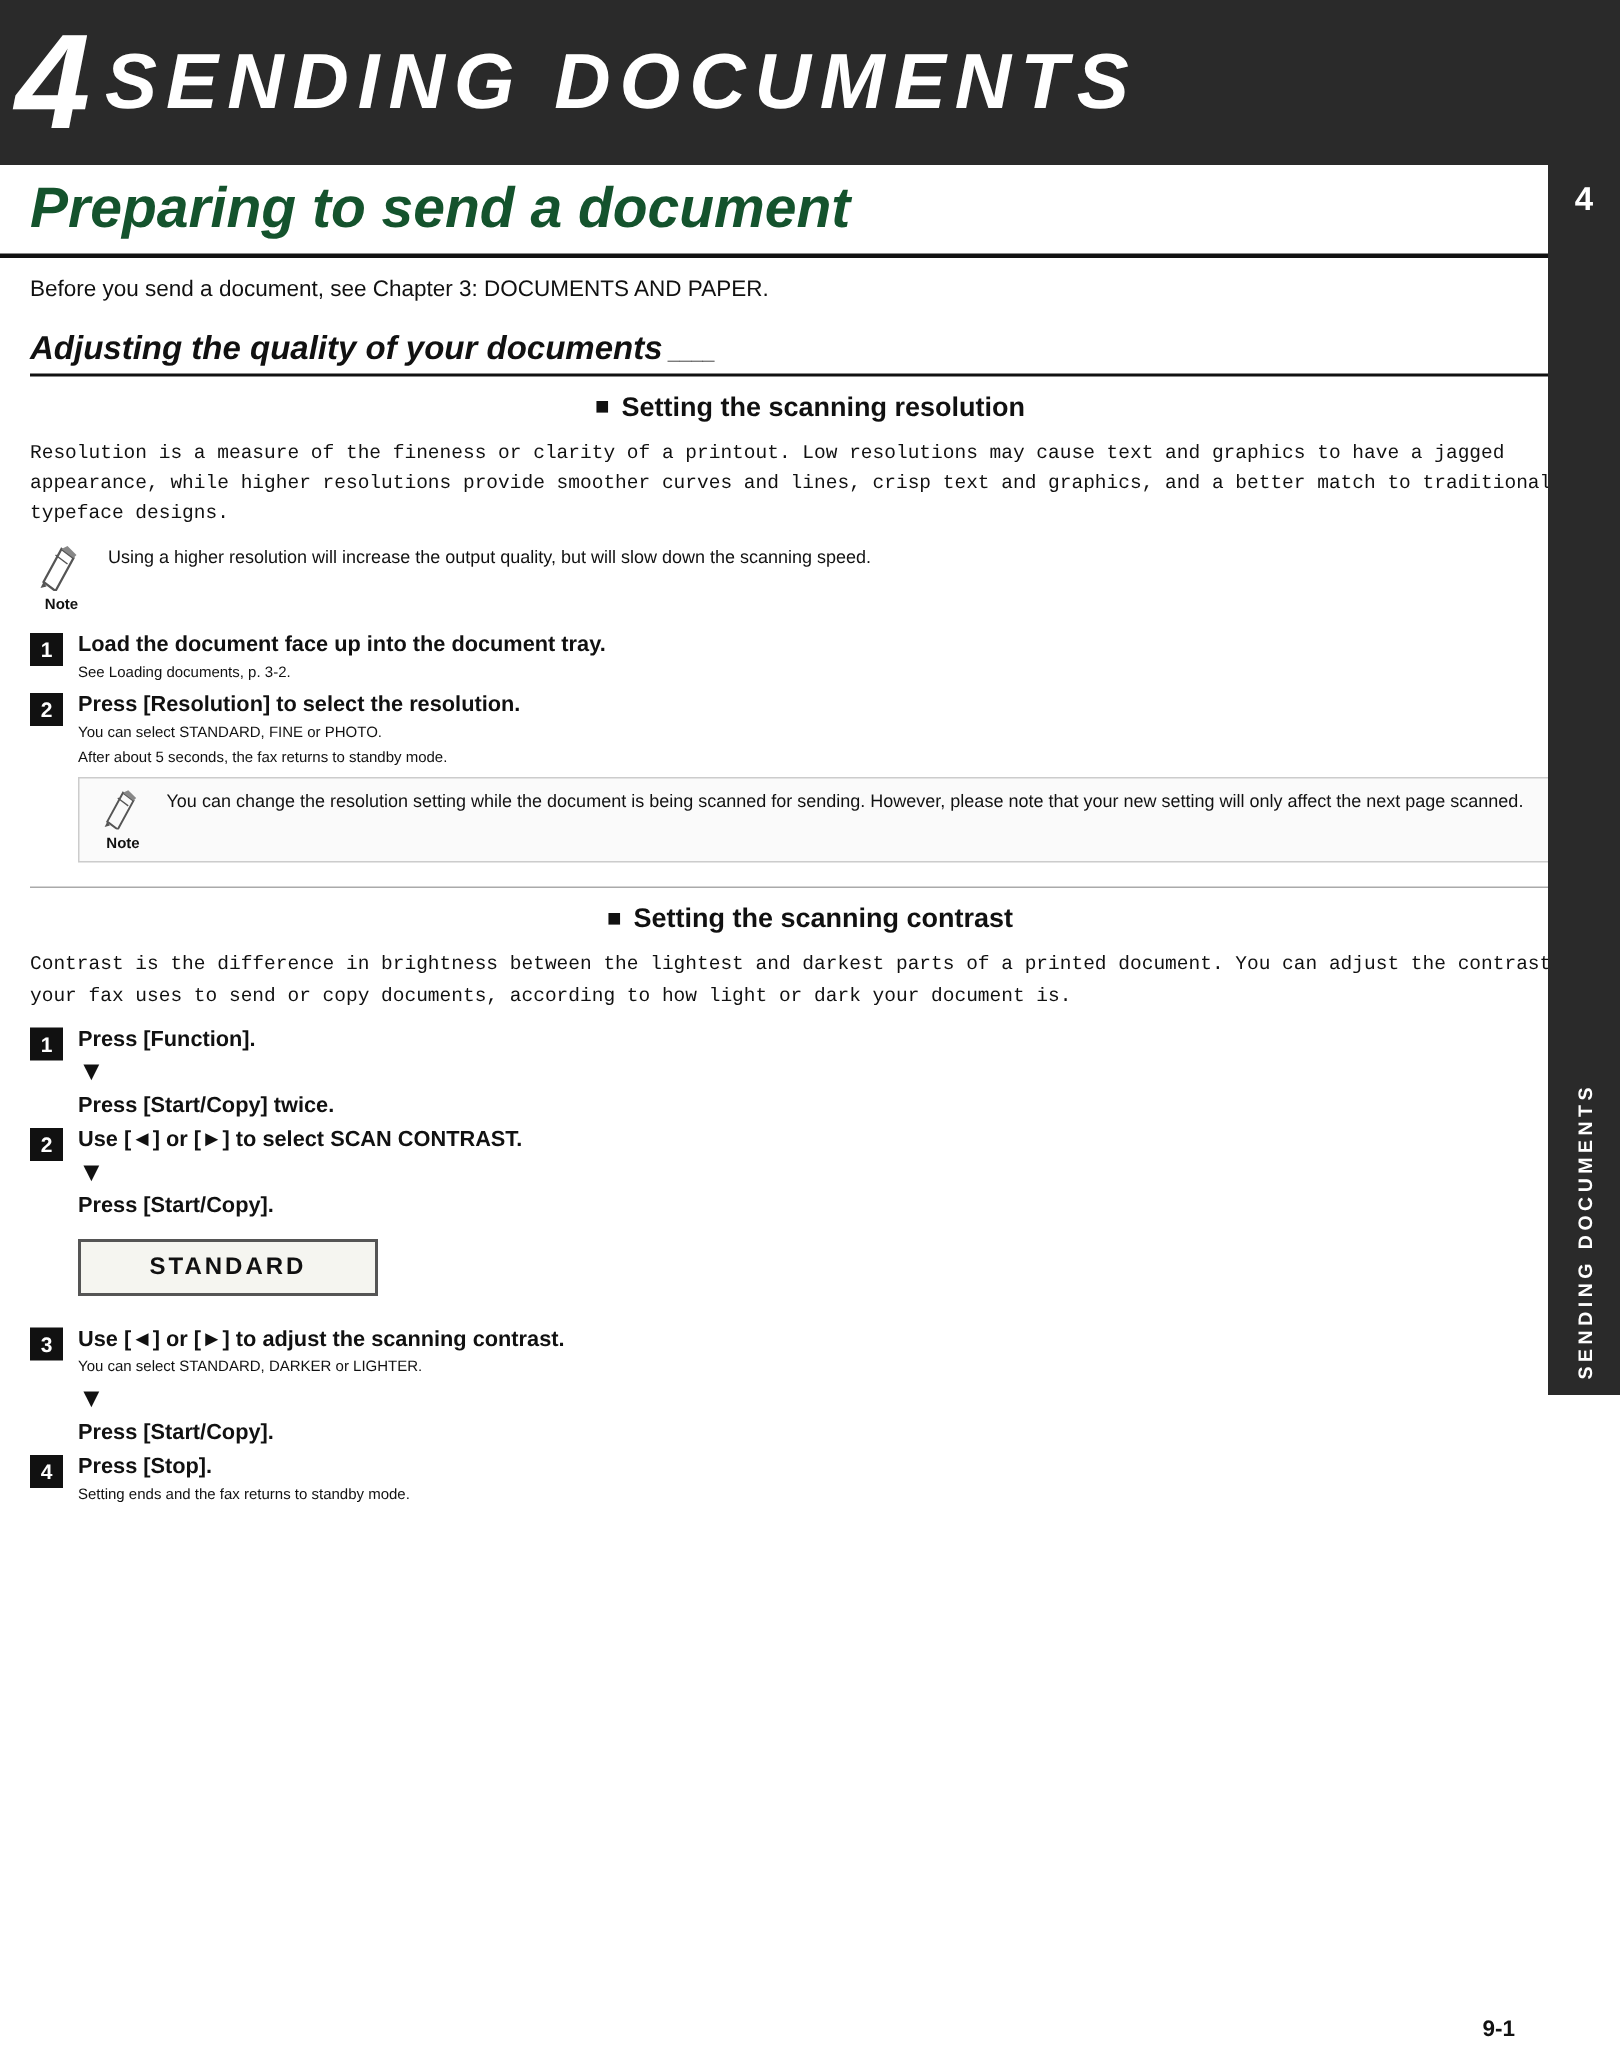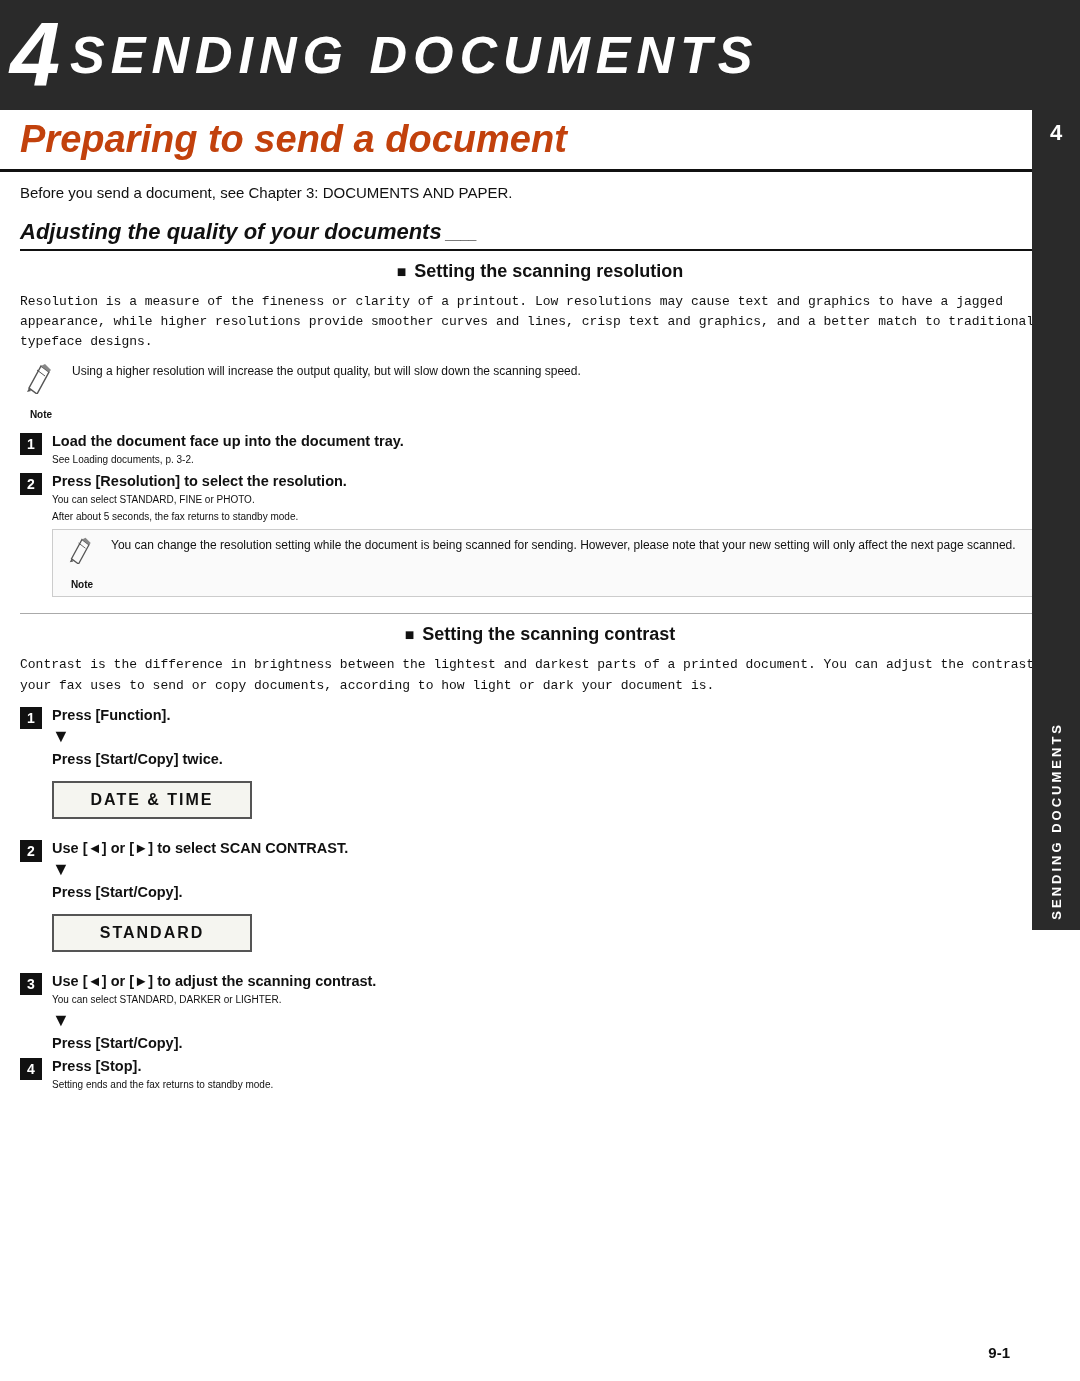--- a/index.html
+++ b/index.html
@@ -39,21 +39,21 @@
       letter-spacing: 6px;
       font-style: italic;
       text-transform: uppercase;
     }
 
     
     .section-title {
       font-size: 38px;
       font-weight: 700;
       font-style: italic;
-      color: #c2410c;
+      color: #14532d;
       border-bottom: 3px solid #111;
       padding: 8px 20px 8px 20px;
       margin-bottom: 12px;
     }
 
     .intro-text {
       font-size: 15px;
       margin: 12px 20px 18px 20px;
     }
 
@@ -84,21 +84,21 @@
     .note-box {
       display: flex;
       align-items: flex-start;
       margin: 8px 20px 12px 20px;
       gap: 10px;
     }
 
     .note-label {
       font-size: 10px;
       text-align: center;
-      margin-top: 15px;
+      margin-top: 4px;
       font-weight: bold;
     }
 
     .note-icon-wrap {
       display: flex;
       flex-direction: column;
       align-items: center;
       width: 42px;
       flex-shrink: 0;
     }
@@ -312,25 +312,20 @@
 
 <div class="steps-container">
 
   <div class="step-row">
     <div class="step-num">1</div>
     <div class="step-content">
       <span class="step-bold">Press [Function].</span>
       <div style="margin-left: 0; margin-top: 2px;">
         <span class="arrow-down">▼</span>
         <span class="step-bold">Press [Start/Copy] twice.</span>
-        <div class="standard-box-wrap">
-          <div class="display-box">
-            <span>DATE &amp; TIME</span>
-          </div>
-        </div>
       </div>
     </div>
   </div>
 
   <div class="step-row">
     <div class="step-num">2</div>
     <div class="step-content">
       <span class="step-bold">Use [◄] or [►] to select SCAN CONTRAST.</span>
       <div style="margin-left: 0; margin-top: 2px;">
         <span class="arrow-down">▼</span>

